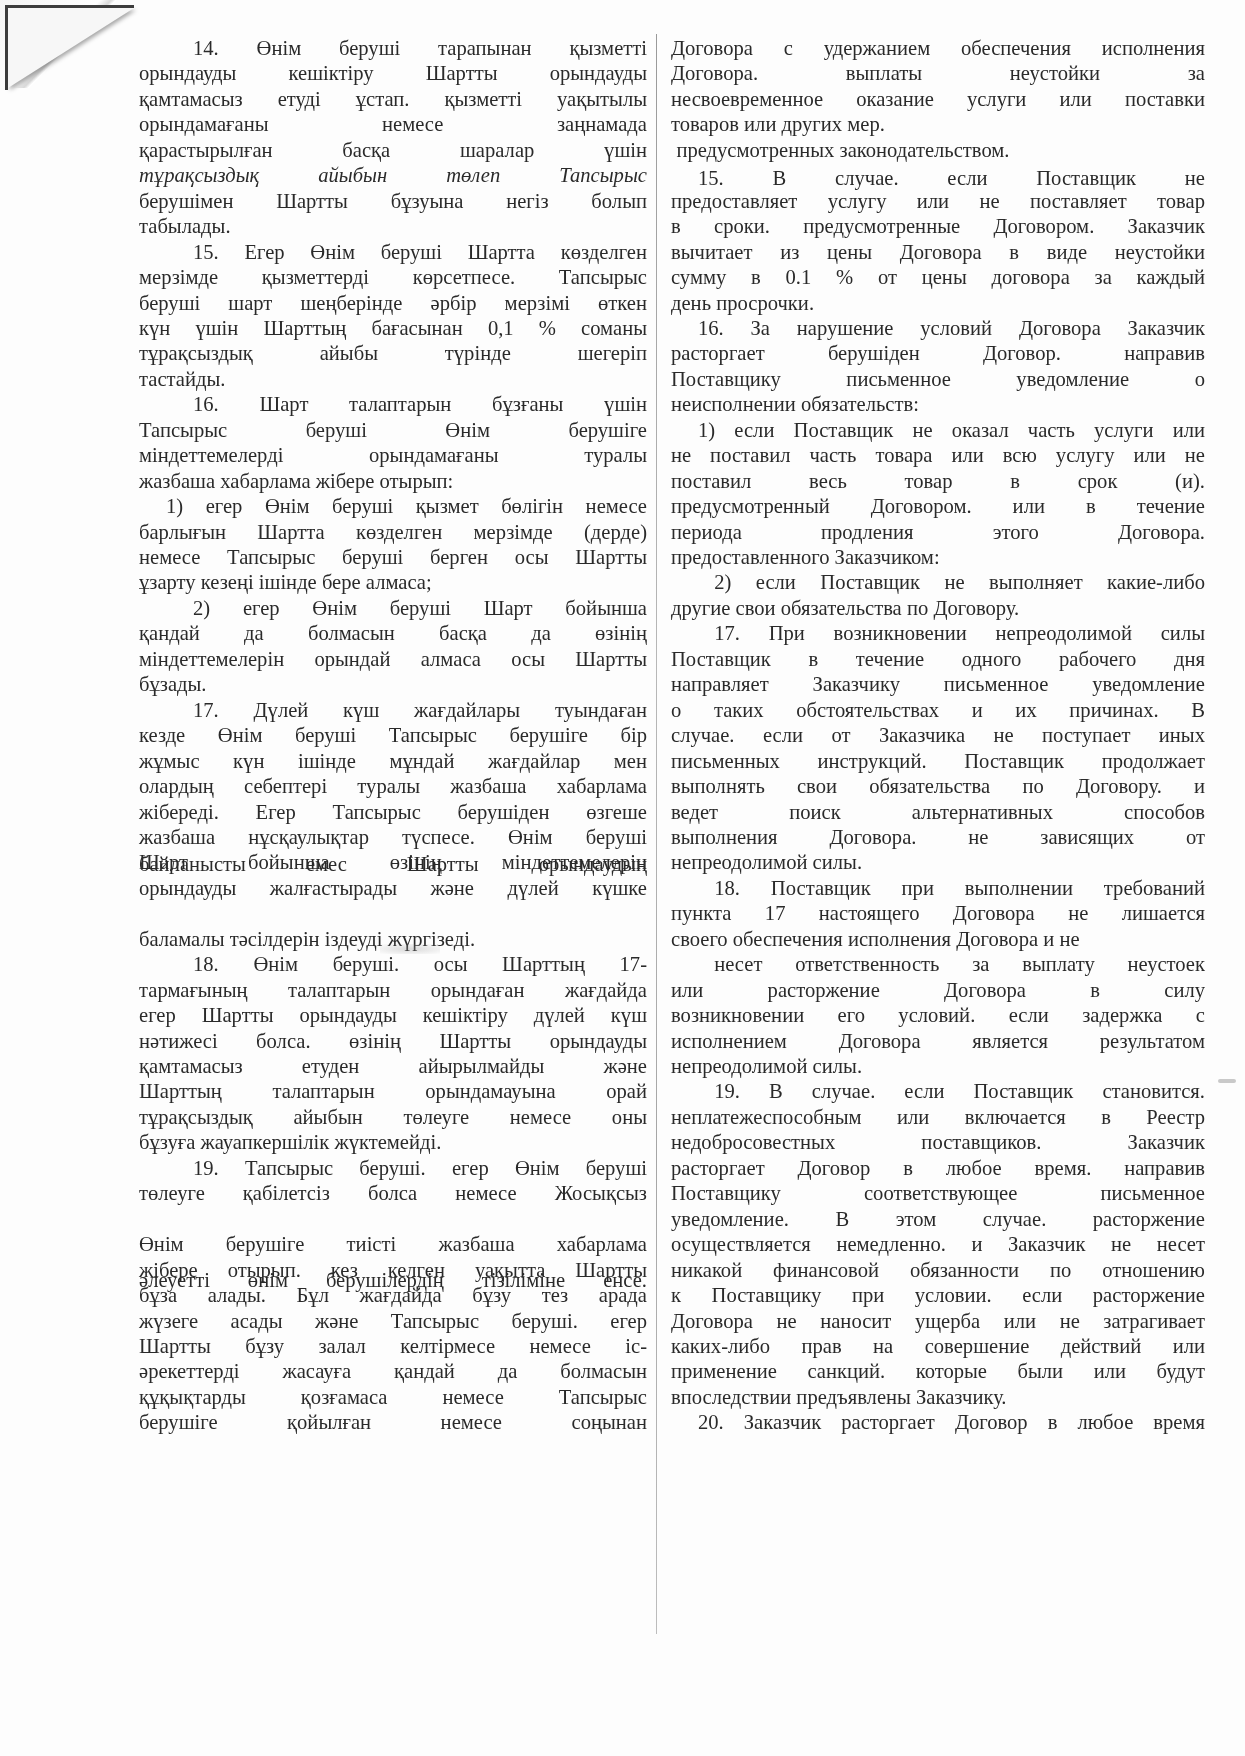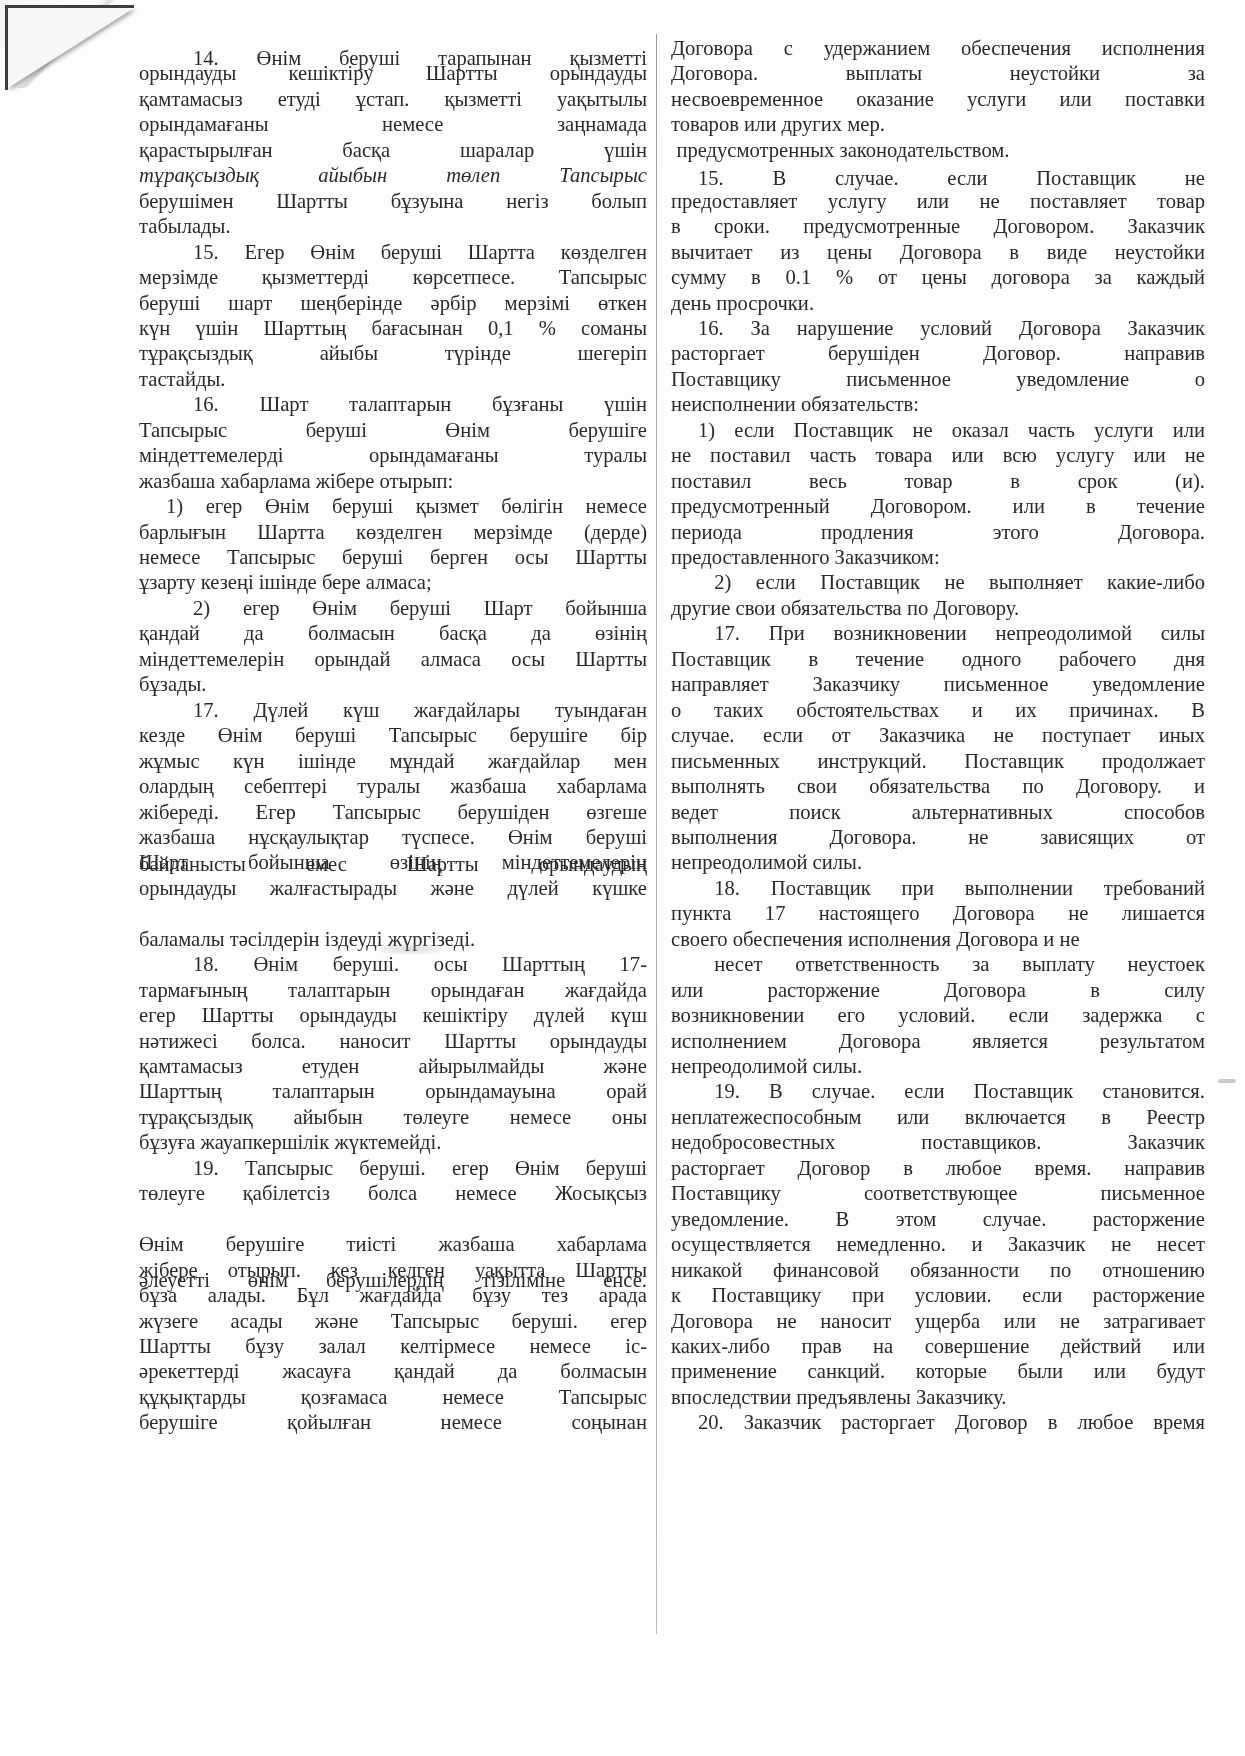--- a/index.html
+++ b/index.html
@@ -42,21 +42,21 @@
 <body>
 
 <div class="page">
   <div class="corner">
     <div class="corner-fold"></div>
     <div class="corner-edge-top"></div>
     <div class="corner-edge-left"></div>
   </div>
 
   <div class="col col-left" id="col-left">
-      <div class="line" style="top: 10px; padding-left: 54px;">14. Өнім беруші тарапынан қызметті</div>
+      <div class="line" style="top: 0px; padding-left: 54px;">14. Өнім беруші тарапынан қызметті</div>
       <div class="line" style="top: 25.45px; padding-left: 0px;">орындауды кешіктіру Шартты орындауды</div>
       <div class="line" style="top: 50.9px; padding-left: 0px;">қамтамасыз етуді ұстап. қызметті уақытылы</div>
       <div class="line" style="top: 76.35px; padding-left: 0px;">орындамағаны немесе заңнамада</div>
       <div class="line" style="top: 101.8px; padding-left: 0px;">қарастырылған басқа шаралар үшін</div>
       <div class="line" style="top: 127.25px; padding-left: 0px; font-style: italic;">тұрақсыздық айыбын төлеп Тапсырыс</div>
       <div class="line" style="top: 152.7px; padding-left: 0px;">берушімен Шартты бұзуына негіз болып</div>
       <div class="line last" style="top: 178.15px; padding-left: 0px;">табылады.</div>
       <div class="line" style="top: 203.6px; padding-left: 54px;">15. Егер Өнім беруші Шартта көзделген</div>
       <div class="line" style="top: 229.05px; padding-left: 0px;">мерзімде қызметтерді көрсетпесе. Тапсырыс</div>
       <div class="line" style="top: 254.5px; padding-left: 0px;">беруші шарт шеңберінде әрбір мерзімі өткен</div>
@@ -81,21 +81,21 @@
       <div class="line" style="top: 738.05px; padding-left: 0px;">олардың себептері туралы жазбаша хабарлама</div>
       <div class="line" style="top: 763.5px; padding-left: 0px;">жібереді. Егер Тапсырыс берушіден өзгеше</div>
       <div class="line" style="top: 788.95px; padding-left: 0px;">жазбаша нұсқаулықтар түспесе. Өнім беруші</div>
       <div class="line" style="top: 814.4px; padding-left: 0px;">Шарт бойынша өзінің міндеттемелерін</div>
       <div class="line" style="top: 839.85px; padding-left: 0px;">орындауды жалғастырады және дүлей күшке</div>
       <div class="line" style="top: 816px; padding-left: 0px;">байланысты емес Шартты орындаудың</div>
       <div class="line last" style="top: 890.75px; padding-left: 0px;">баламалы тәсілдерін іздеуді жүргізеді.</div>
       <div class="line" style="top: 916.2px; padding-left: 54px;">18. Өнім беруші. осы Шарттың 17-</div>
       <div class="line" style="top: 941.65px; padding-left: 0px;">тармағының талаптарын орындаған жағдайда</div>
       <div class="line" style="top: 967.1px; padding-left: 0px;">егер Шартты орындауды кешіктіру дүлей күш</div>
-      <div class="line" style="top: 992.55px; padding-left: 0px;">нәтижесі болса. наносит Шартты орындауды</div>
+      <div class="line" style="top: 992.55px; padding-left: 0px;">нәтижесі болса. өзінің Шартты орындауды</div>
       <div class="line" style="top: 1018px; padding-left: 0px;">қамтамасыз етуден айырылмайды және</div>
       <div class="line" style="top: 1043.45px; padding-left: 0px;">Шарттың талаптарын орындамауына орай</div>
       <div class="line" style="top: 1068.9px; padding-left: 0px;">тұрақсыздық айыбын төлеуге немесе оны</div>
       <div class="line last" style="top: 1094.35px; padding-left: 0px;">бұзуға жауапкершілік жүктемейді.</div>
       <div class="line" style="top: 1119.8px; padding-left: 54px;">19. Тапсырыс беруші. егер Өнім беруші</div>
       <div class="line" style="top: 1145.25px; padding-left: 0px;">төлеуге қабілетсіз болса немесе Жосықсыз</div>
       <div class="line" style="top: 1232px; padding-left: 0px;">әлеуетті өнім берушілердің тізіліміне енсе.</div>
       <div class="line" style="top: 1196.15px; padding-left: 0px;">Өнім берушіге тиісті жазбаша хабарлама</div>
       <div class="line" style="top: 1221.6px; padding-left: 0px;">жібере отырып. кез келген уақытта Шартты</div>
       <div class="line" style="top: 1247.05px; padding-left: 0px;">бұза алады. Бұл жағдайда бұзу тез арада</div>

